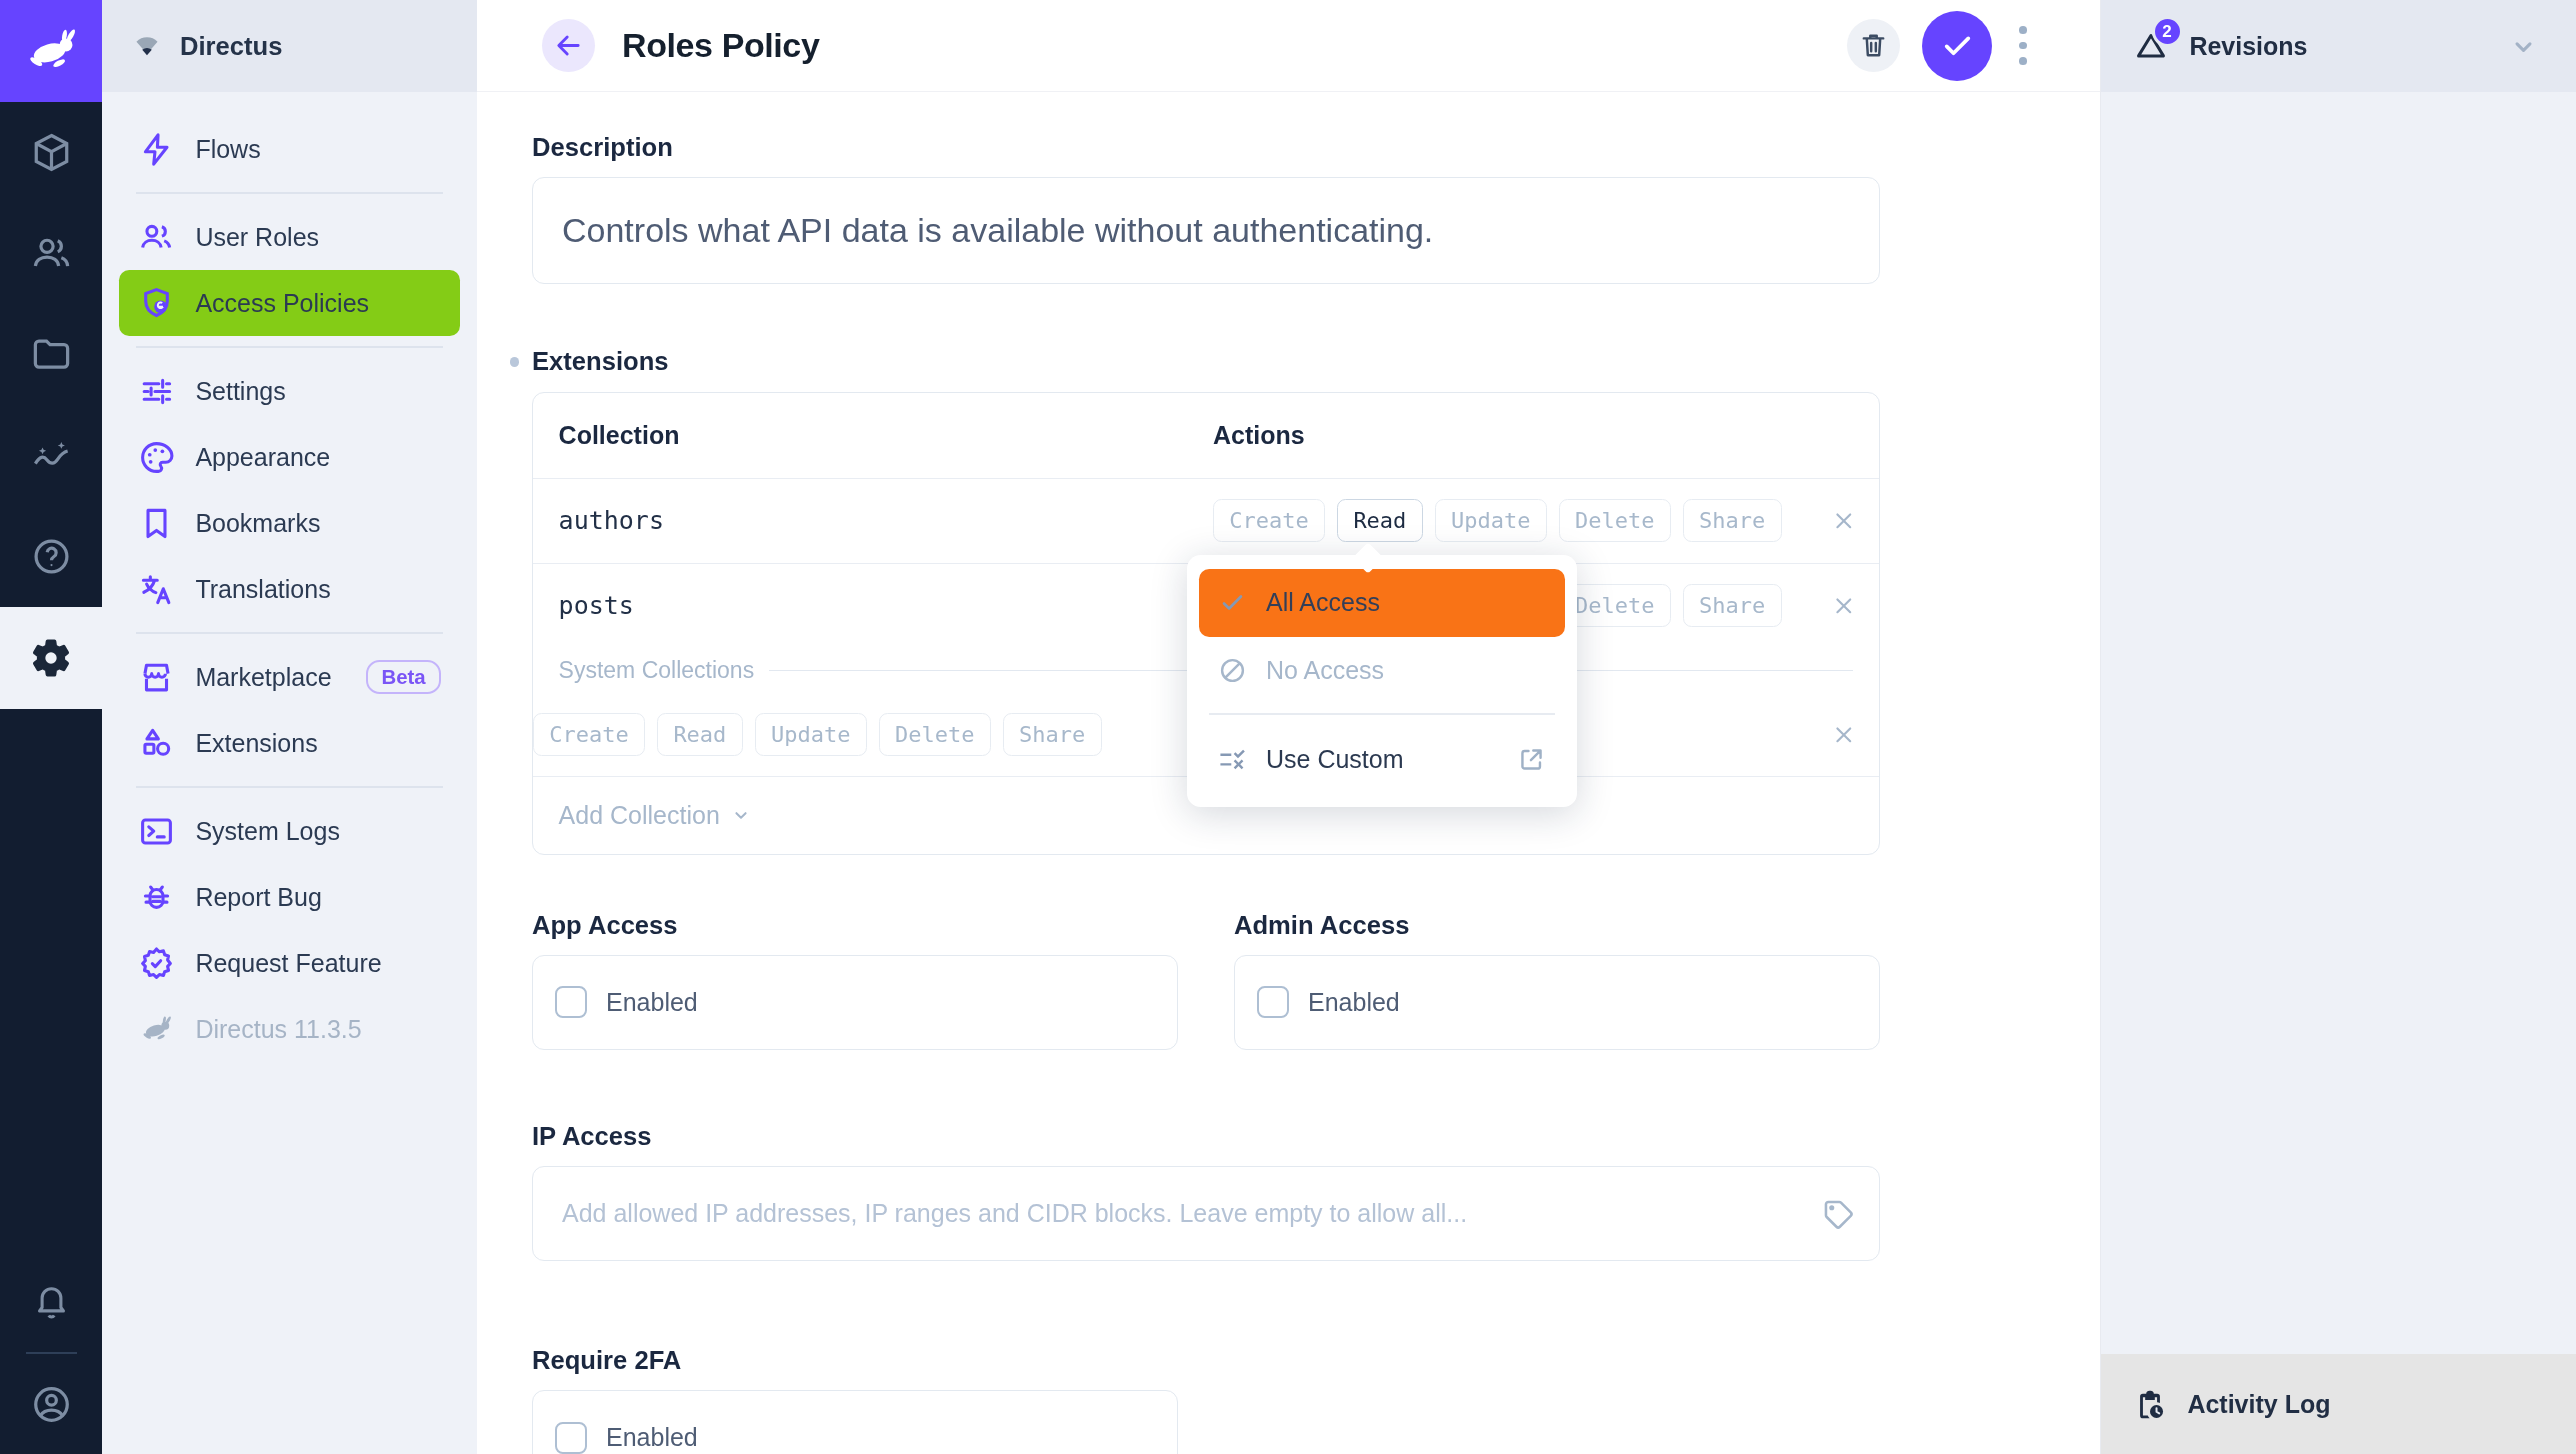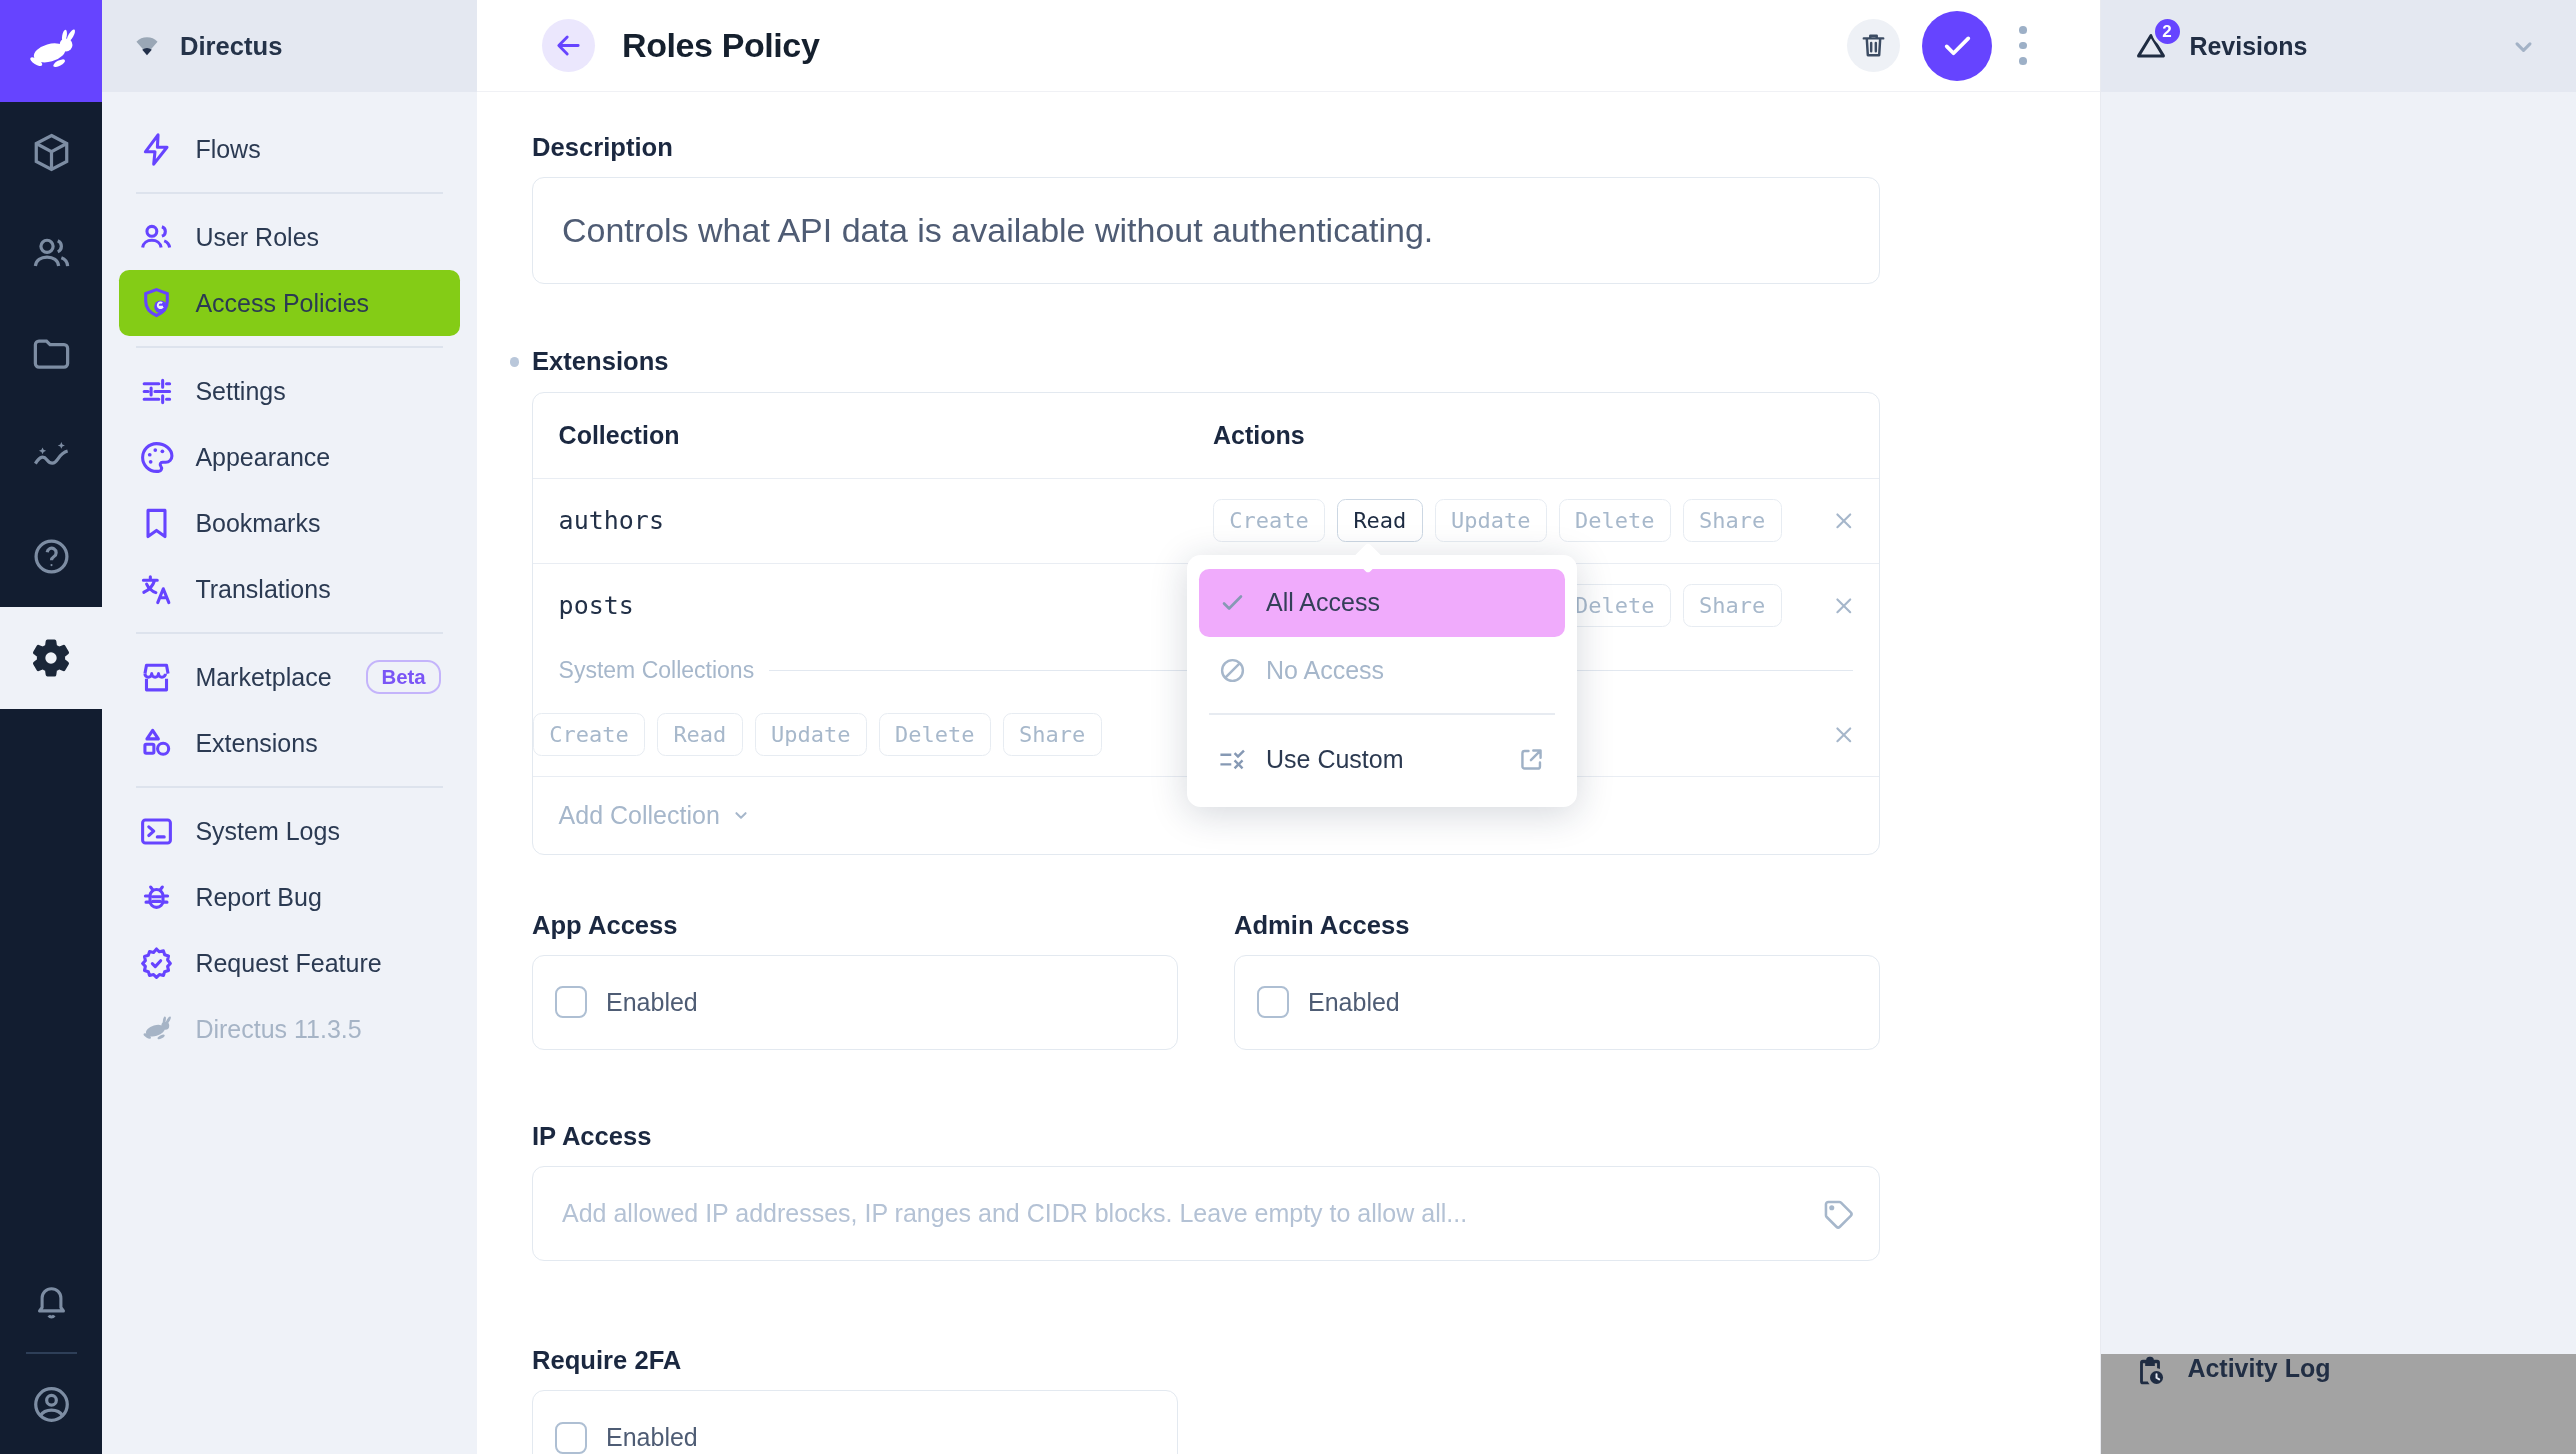--- a/index.html
+++ b/index.html
@@ -63,21 +63,21 @@
   .pt-group { display:flex; align-items:center; height:46px; padding:0 25.6px; }
   .group-label { font-size:23px; color:#a6b7cb; white-space:nowrap; }
   .group-line { flex:1; height:1.7px; background:#e2e8f0; margin-left:15.3px; }
   .pt-files { height:82px; }
   .pt-add { height:78px; display:flex; align-items:center; gap:10.2px; padding-left:25.6px; color:#a6b7cb; font-size:25px; cursor:pointer; }
 
   
   .dropdown { position:absolute; left:710px; top:555px; width:390px; background:#fff; border-radius:13.6px; box-shadow:0 6.8px 37px rgba(23,41,64,0.18); padding:13.6px 12px 12px; z-index:20; }
   .dropdown .caret { position:absolute; top:-8.5px; left:170px; width:22px; height:22px; background:#fff; transform:rotate(45deg); border-radius:3.4px; }
   .dd-item { height:68px; display:flex; align-items:center; gap:19px; padding:0 19px; border-radius:10.2px; font-size:25px; cursor:pointer; }
-  .dd-item.selected { background:#f0abfc; color:#333f58; }
+  .dd-item.selected { background:#f97316; color:#333f58; }
   .dd-item.disabled { color:#a6b7cb; }
   .dd-item.normal { color:#2b3950; height:72px; }
   .dd-divider { height:1.7px; background:#e7ebf1; margin:8.5px 10.2px; }
 
   
   .two-col { display:flex; gap:56px; margin-top:56px; }
   .check-box-field { width:646px; height:95px; border:1.7px solid #e3e9f0; border-radius:12px; display:flex; align-items:center; gap:19px; padding-left:22px; }
   .checkbox { appearance:none; -webkit-appearance:none; width:32px; height:32px; border:2.6px solid #aebfd3; border-radius:7.7px; background:#fff; cursor:pointer; flex-shrink:0; }
   .check-label { font-size:25px; color:#4e5c74; }
 
@@ -86,21 +86,21 @@
   .ip-input { flex:1; border:none; height:100%; padding:0 29px; font-size:25px; font-family:"Liberation Sans", sans-serif; color:#4f5c74; background:transparent; border-radius:12px; }
   .ip-input::placeholder { color:#b4c2d5; }
   .tfa-section { margin-top:85px; }
   .tfa-box { height:95px; }
 
   
   .rightbar { width:476px; display:flex; flex-direction:column; flex-shrink:0; border-left:0.9px solid #e8eaf0; }
   .rb-header { height:92px; background:#e4e8f1; display:flex; align-items:center; padding:0 37px 0 32px; gap:20.4px; flex-shrink:0; cursor:pointer; }
   .rb-title { font-size:25px; font-weight:600; color:#212e44; }
   .rb-body { flex:1; background:#eef1f7; }
-  .rb-footer { height:101px; background:#a3a3a3; display:flex; align-items:flex-start; padding-left:32px; gap:20.4px; flex-shrink:0; cursor:pointer; }
+  .rb-footer { height:101px; background:#e5e5e5; display:flex; align-items:center; padding-left:32px; gap:20.4px; flex-shrink:0; cursor:pointer; }
   .rev-icon-wrap { position:relative; }
   .rev-badge { position:absolute; top:-12px; right:-13.6px; width:31px; height:31px; border-radius:50%; background:#6644ff; border:3.4px solid #e4e8f1; color:#fff; font-size:17px; font-weight:700; display:flex; align-items:center; justify-content:center; }
   .rb-chevron { margin-left:auto; }
 </style>
 </head>
 <body>
 
 <div class="module-bar">
   <div class="logo-tile">
     <svg width="61" height="46" viewBox="0 0 32 24">

